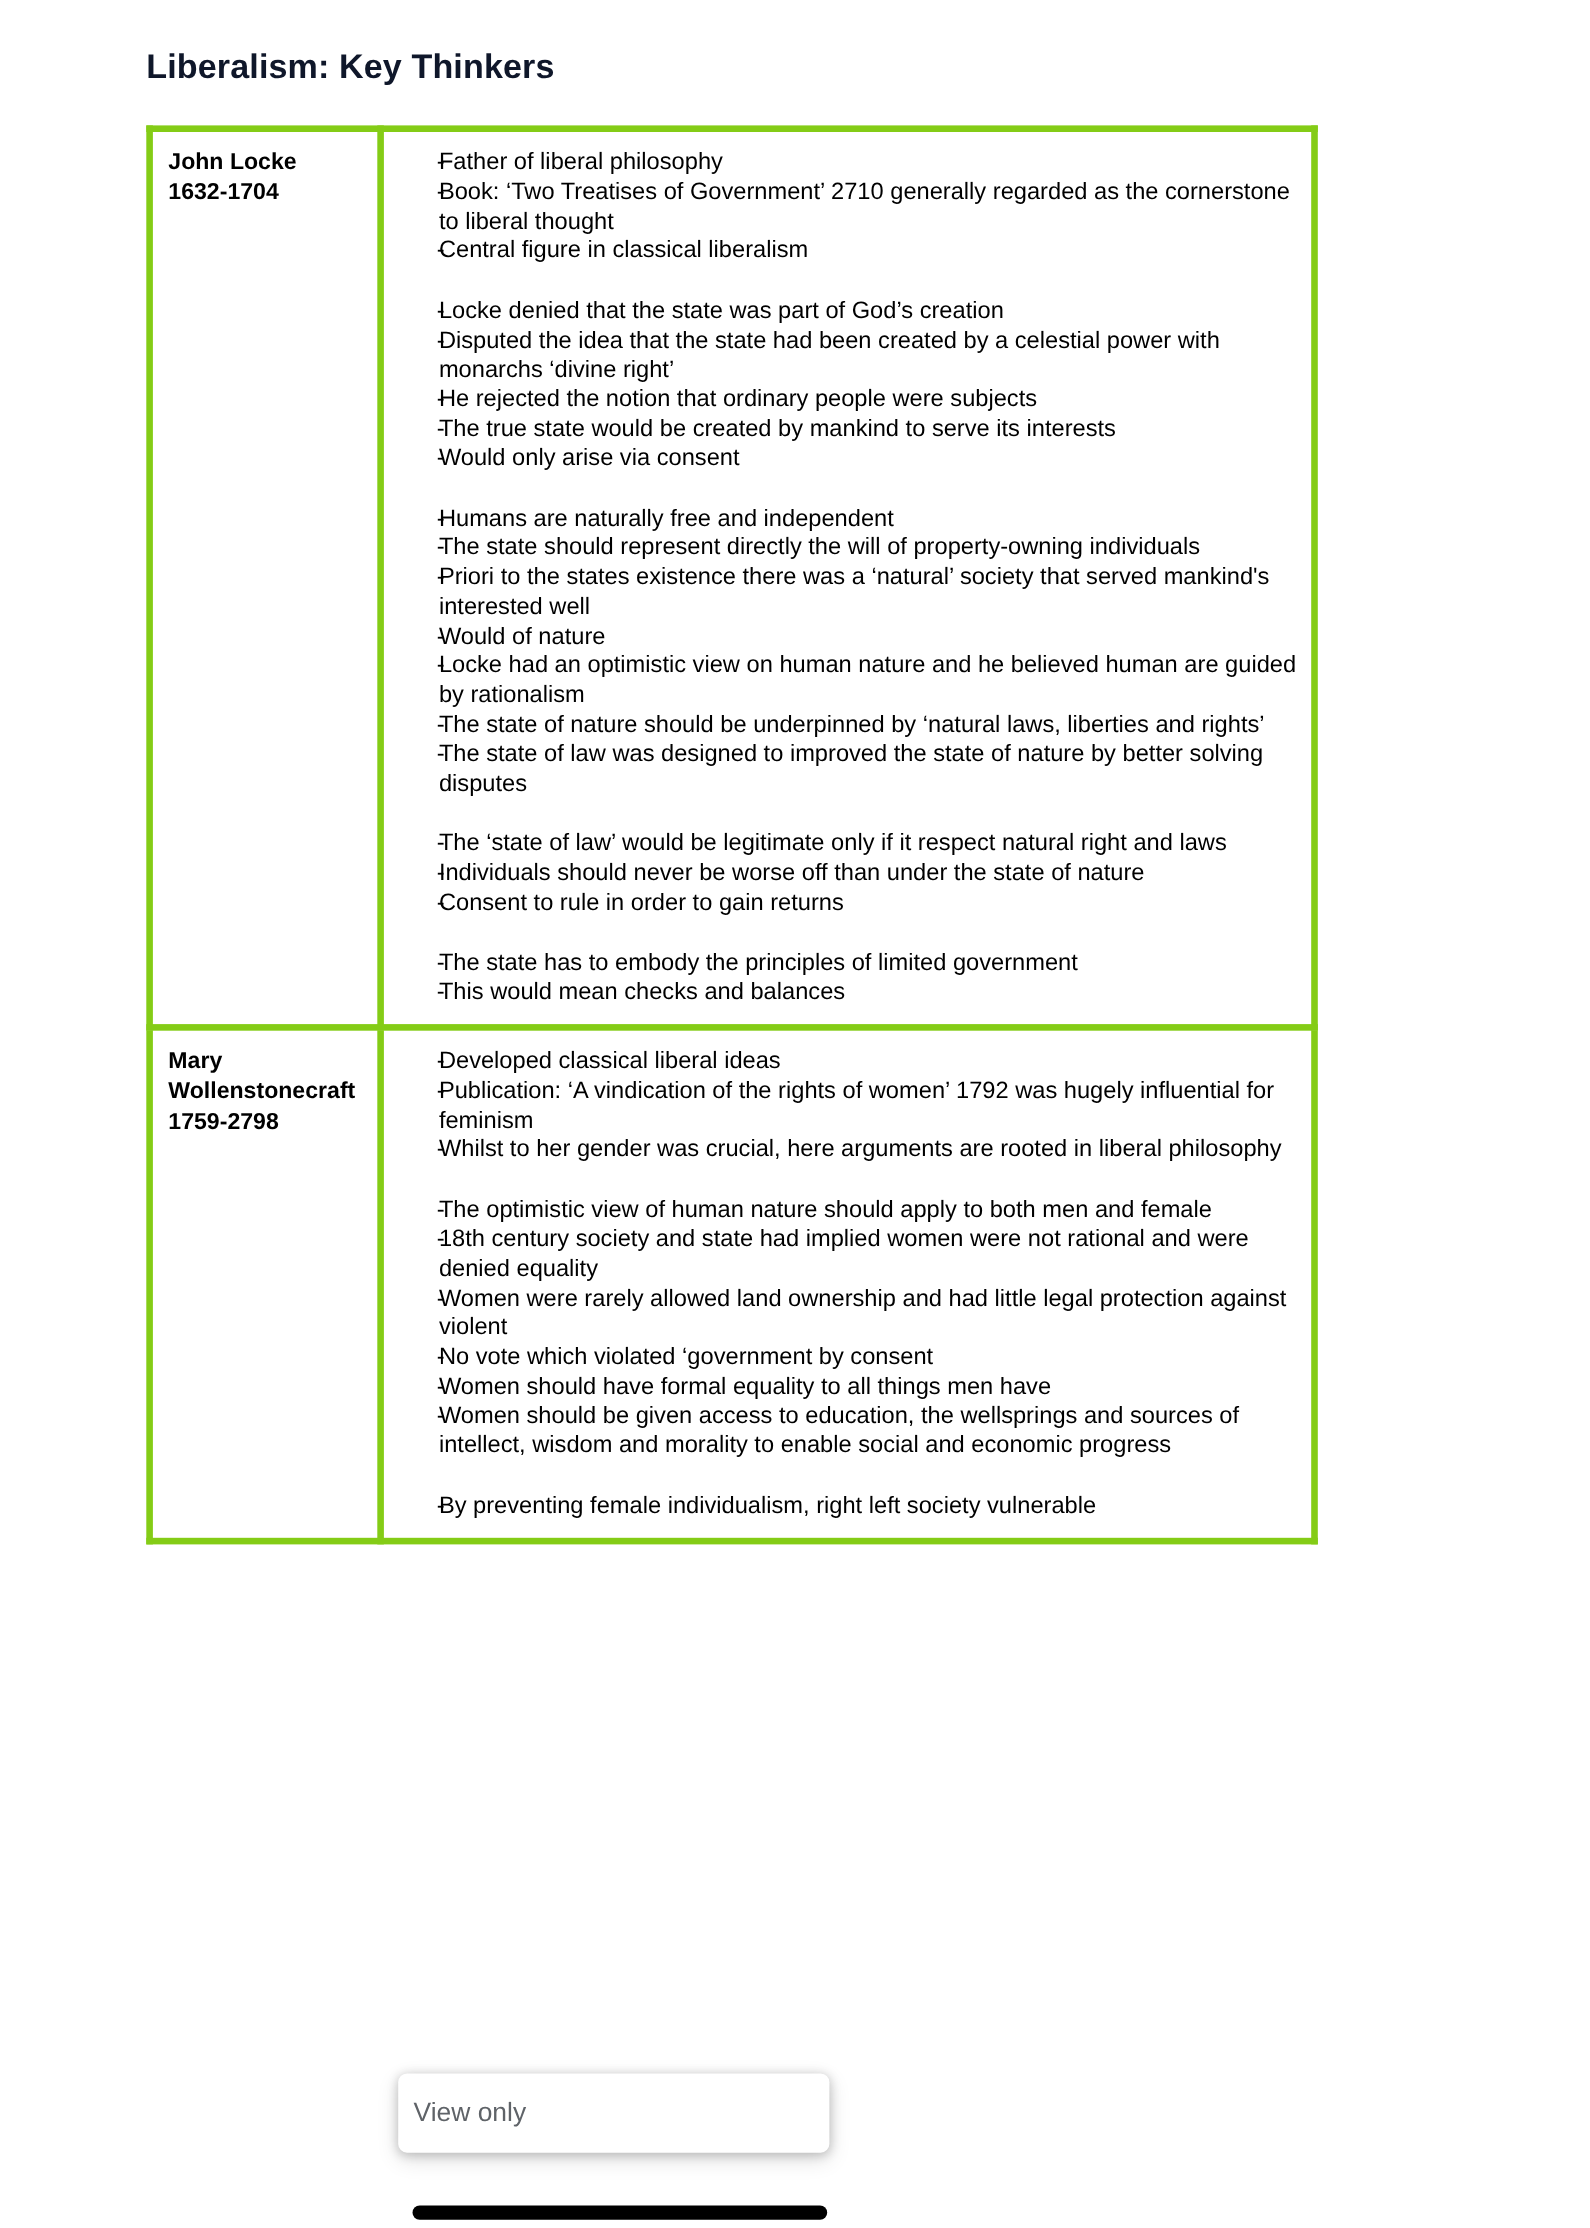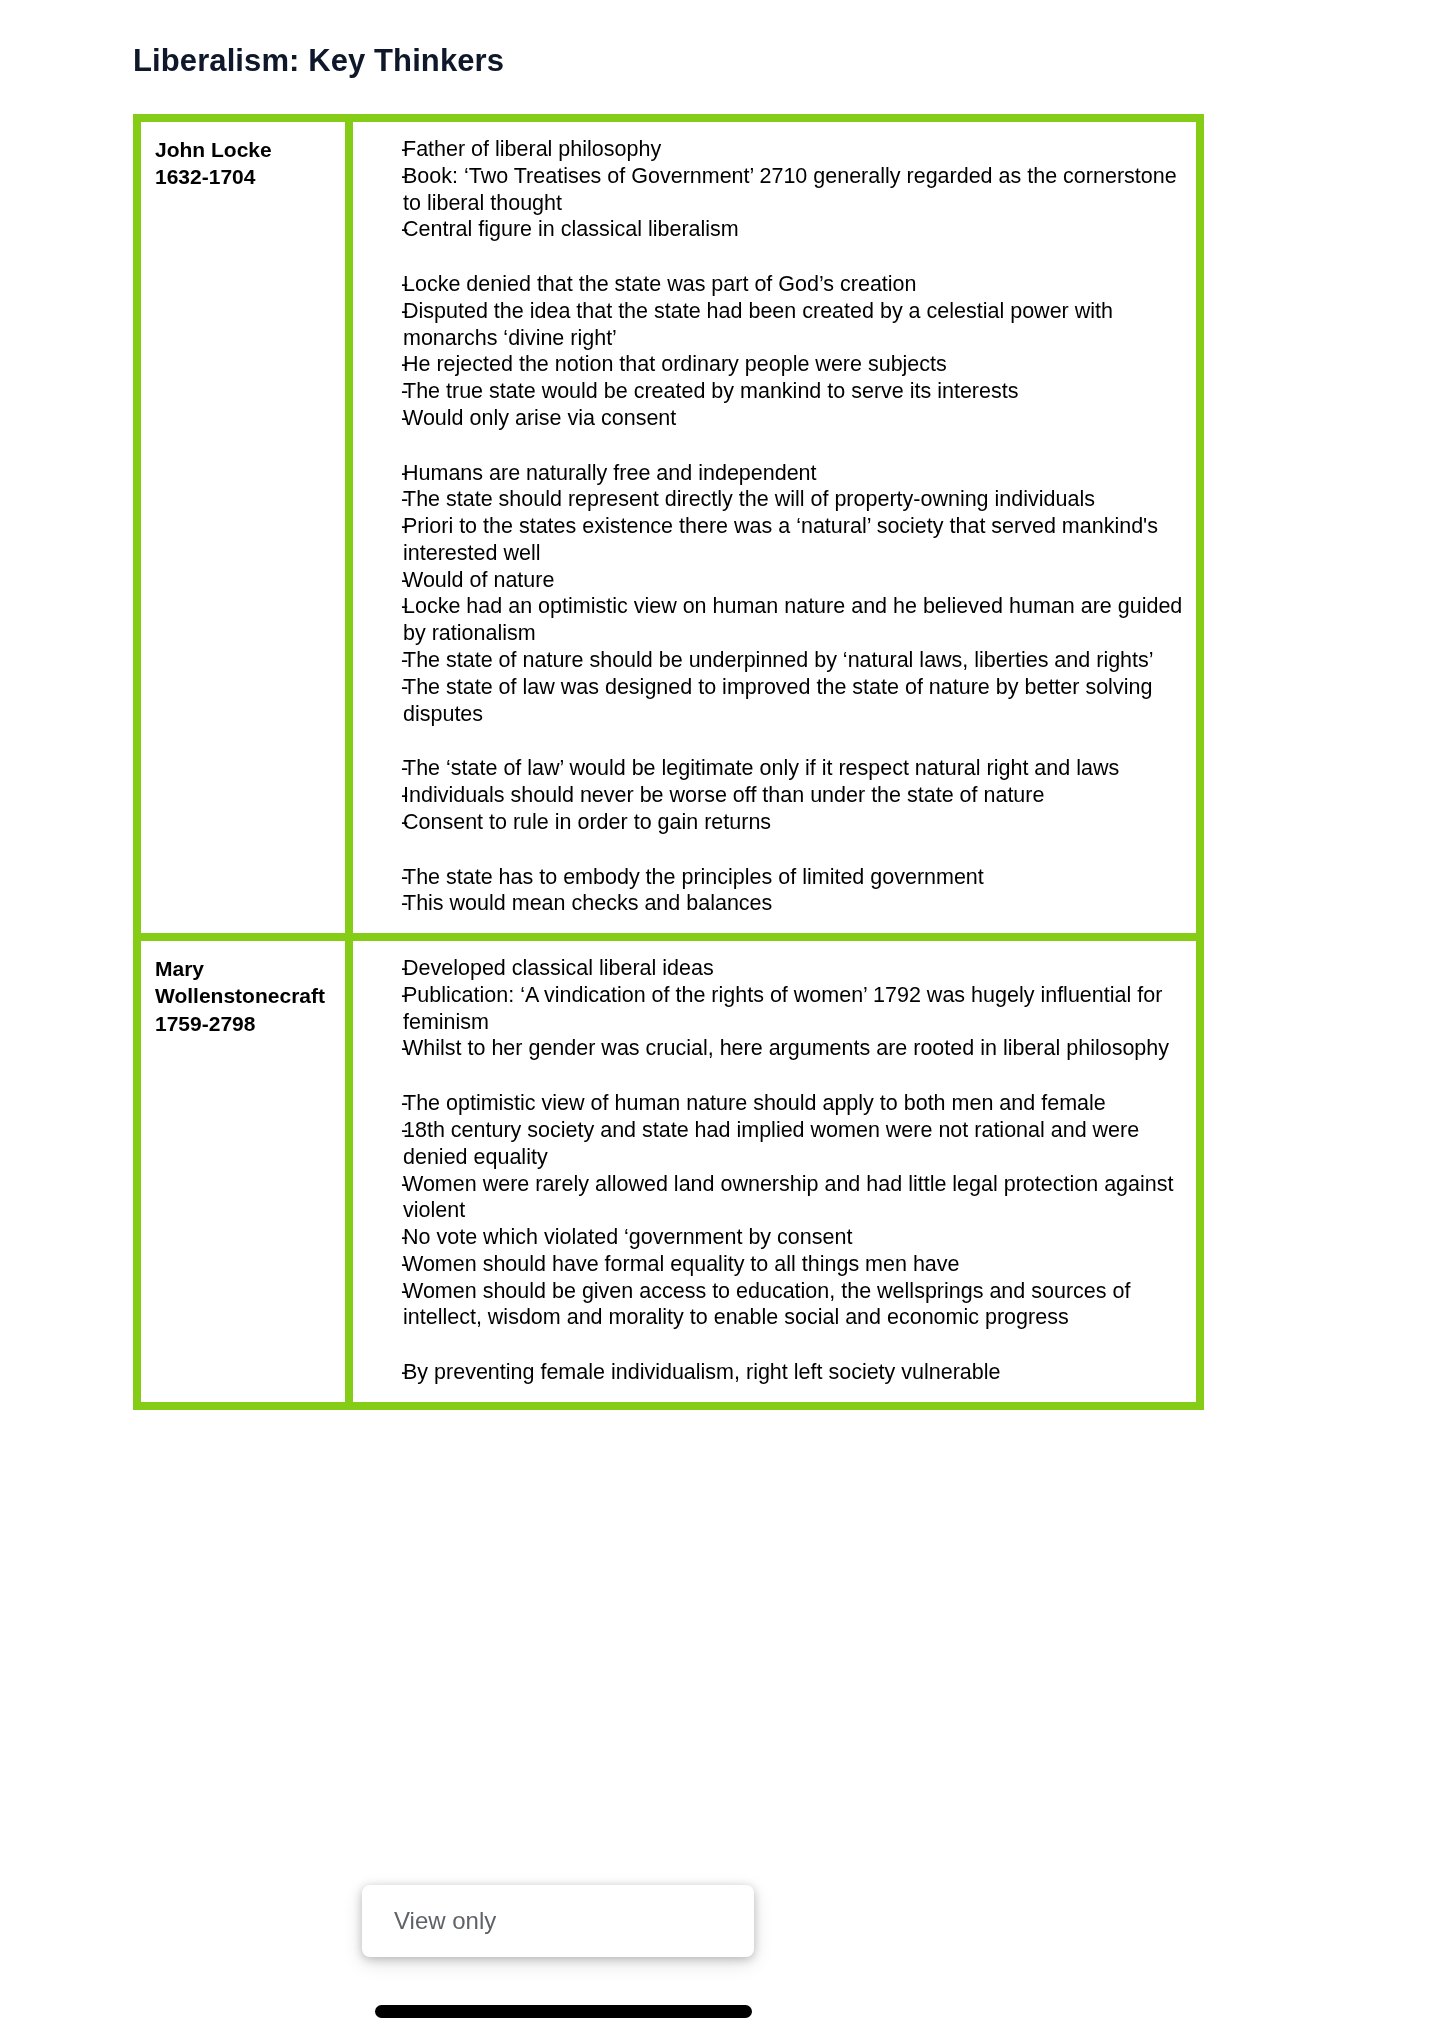--- a/index.html
+++ b/index.html
@@ -41,21 +41,21 @@
 
   .thinkers-table {
     position: absolute;
     left: 133px;
     top: 114px;
     width: 1047px;
     border-collapse: collapse;
     table-layout: fixed;
   }
   .thinkers-table td {
-    border: 8px solid #84cc16;
+    border: 6px solid #84cc16;
     vertical-align: top;
     padding: 0;
     margin-left: 23px;
   }
 
   .col-name {
     width: 204px;
   }
   .col-body {
     width: 843px;
@@ -110,21 +110,21 @@
     left: 362px;
     top: 1885px;
     width: 392px;
     height: 72px;
     background: #ffffff;
     border-radius: 8px;
     box-shadow: 0 2px 10px rgba(0,0,0,0.22), 0 6px 20px rgba(0,0,0,0.12);
     display: flex;
     align-items: center;
     box-sizing: border-box;
-    padding: 0 32px;
+    padding: 0 14px;
   }
   .view-only-chip .vo-label {
     font-size: 24px;
     color: #5f6368;
     line-height: 1;
   }
 
   
   .bottom-bar {
     position: absolute;

